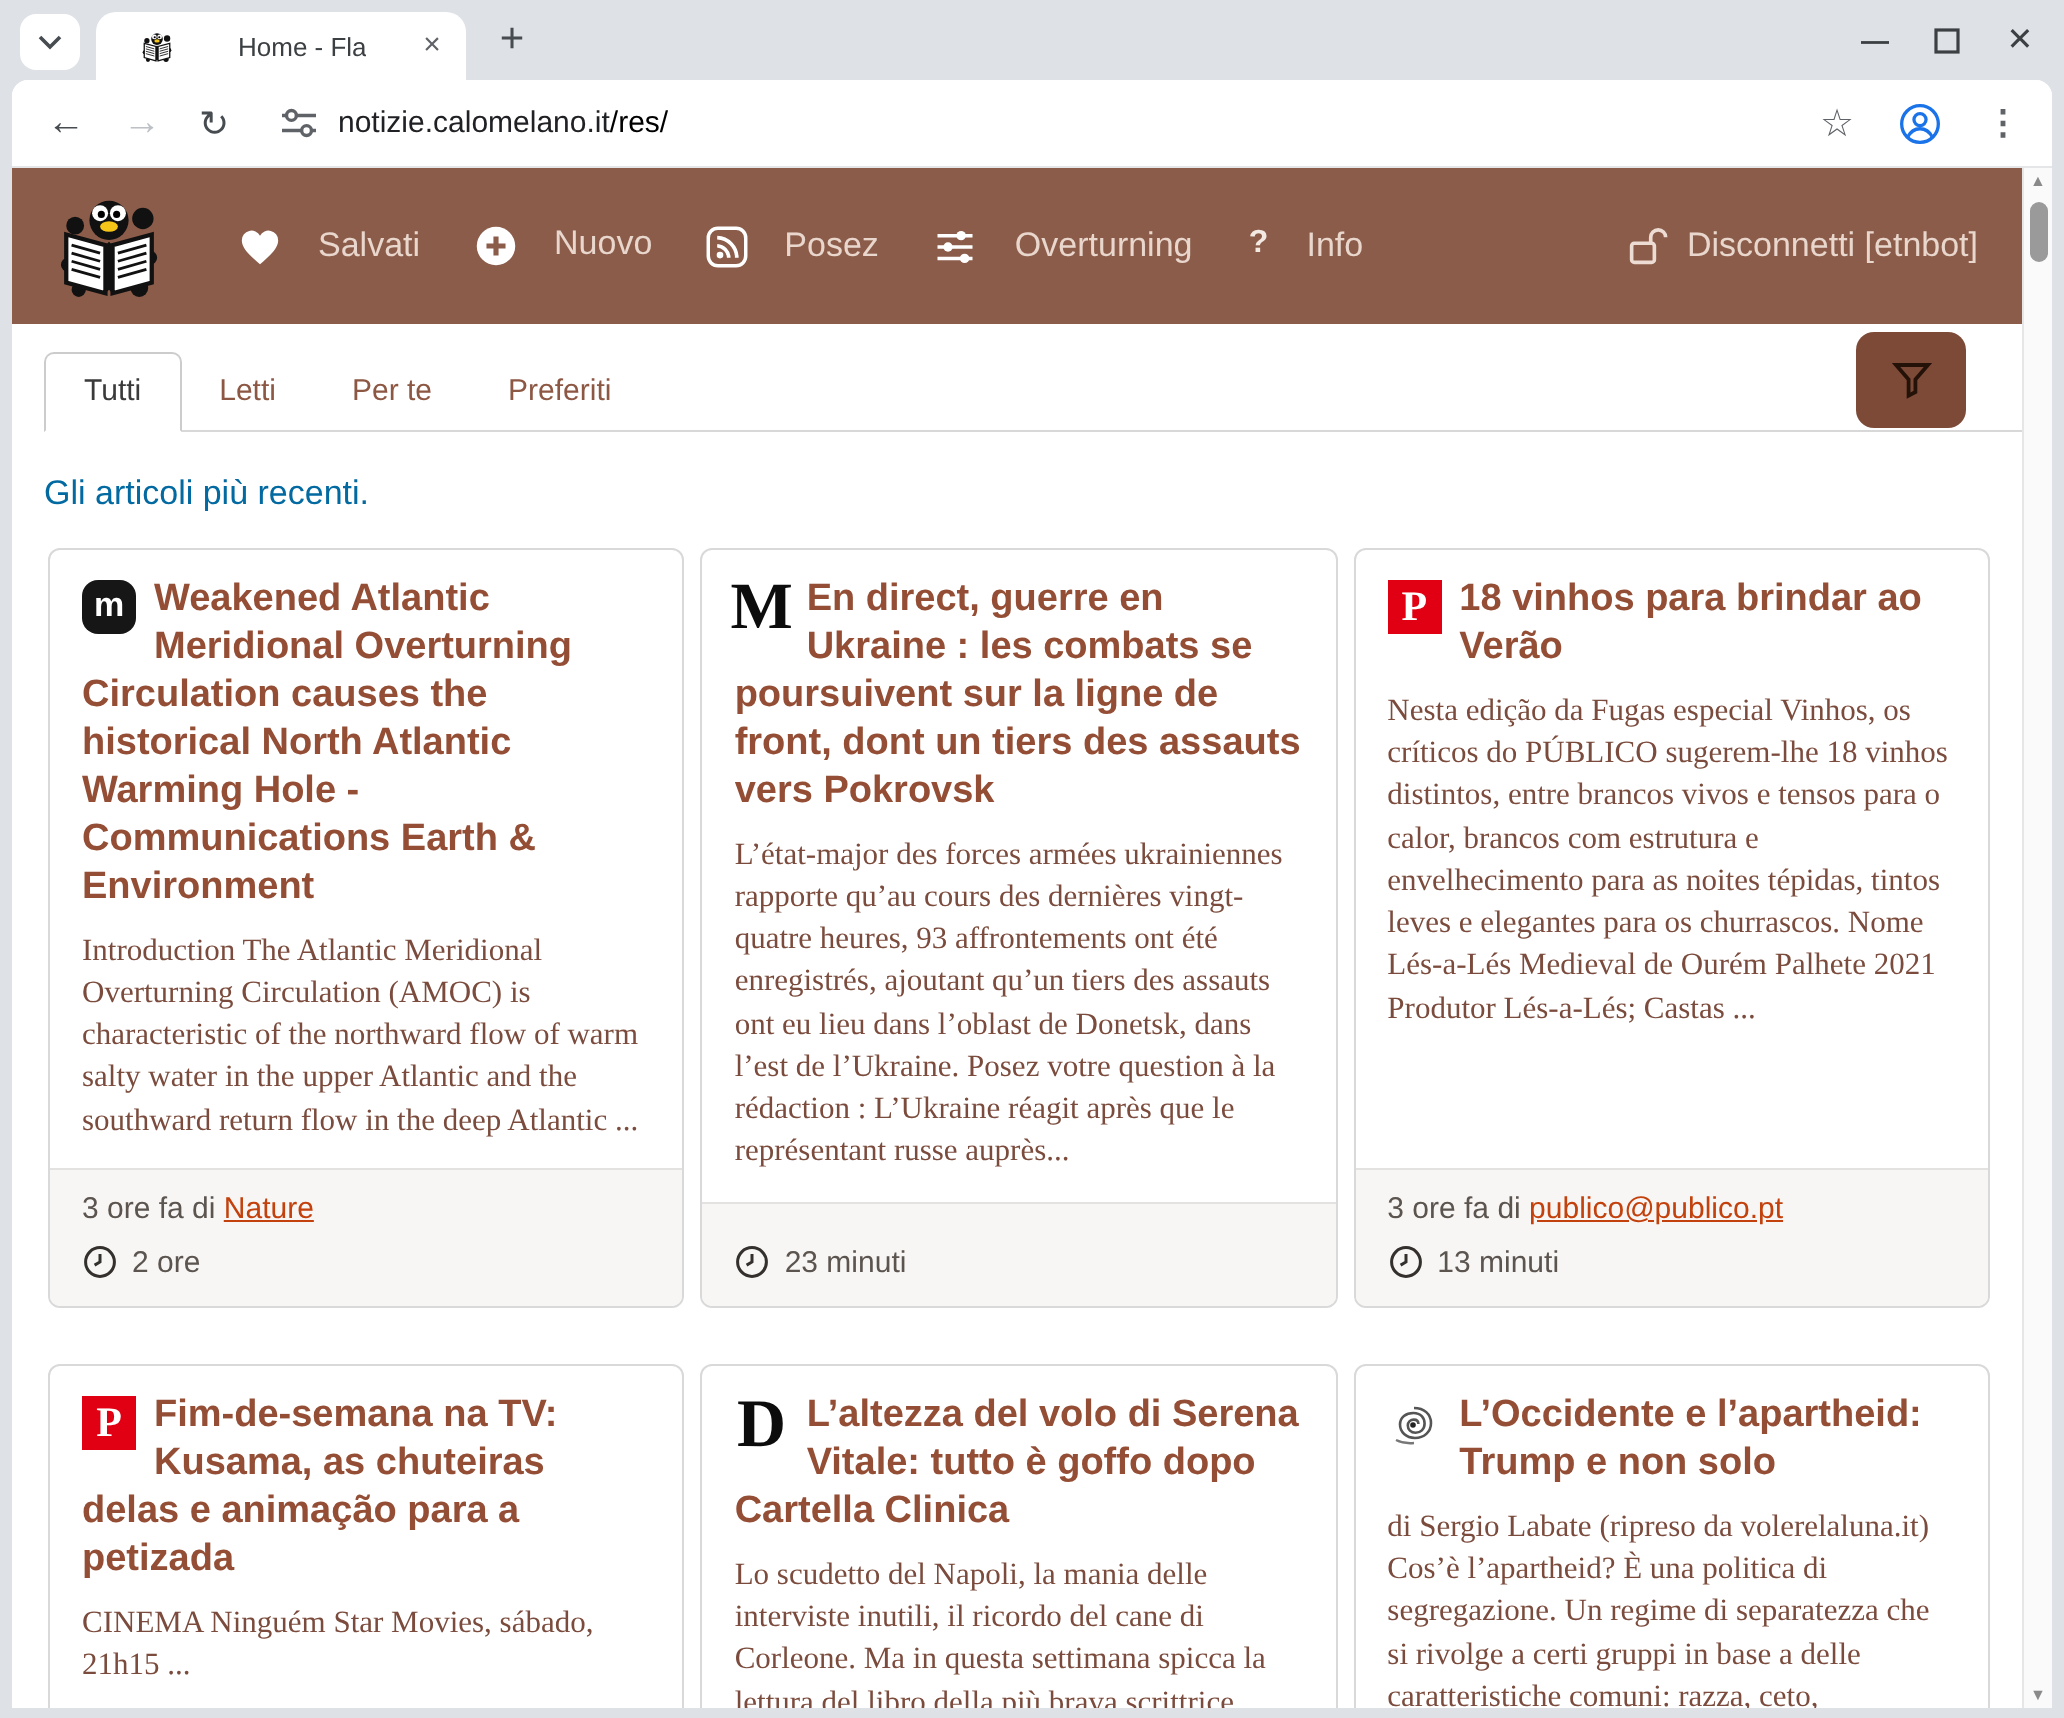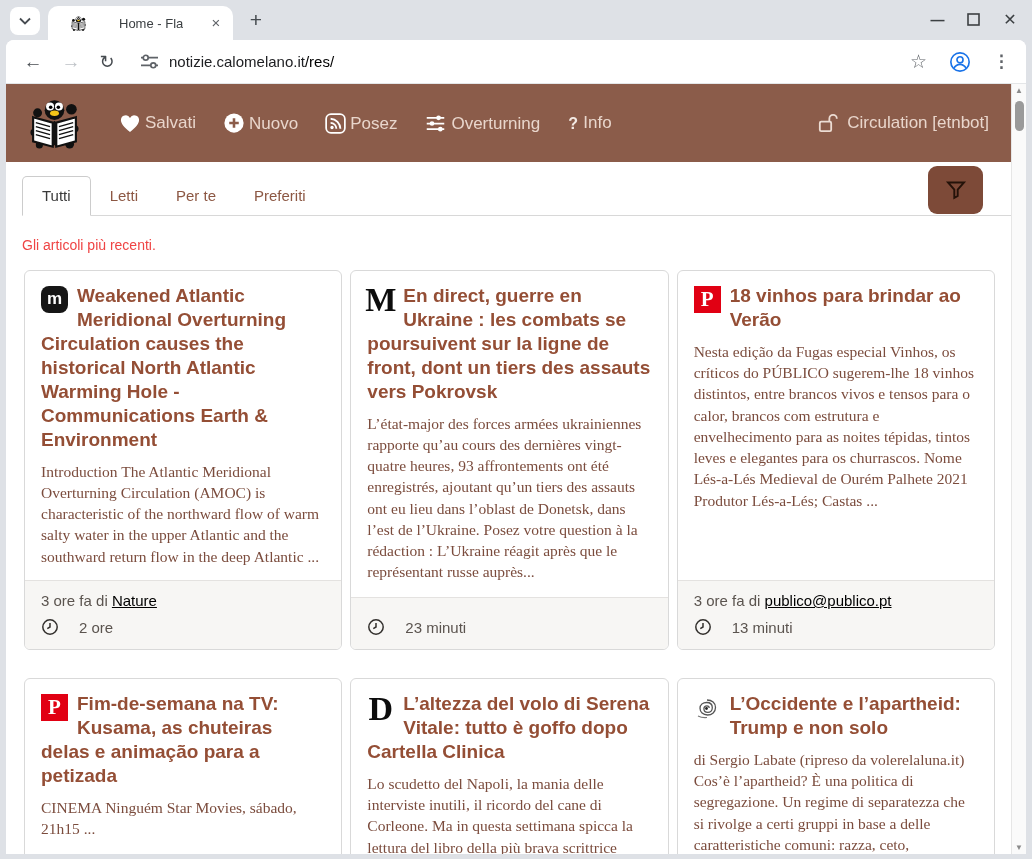--- a/index.html
+++ b/index.html
@@ -35,55 +35,55 @@
   .star-icon { font-size:19px; color:#5f6368; }
   .dots-icon { font-size:17px; color:#5f6368; font-weight:700; }
 
   
   .page { position:relative; flex:1; background:#fff; overflow:hidden; }
   .page-inner { position:absolute; left:0; right:15px; top:0; bottom:0; }
 
   .site-header { height:78px; background:#8b5c4a; display:flex; align-items:center; padding:0 22px 0 20px; }
   .logo { width:57px; height:57px; flex:none; }
   .main-nav { display:flex; align-items:center; gap:27px; margin-left:36px; }
-  .nav-item { display:flex; align-items:flex-end; gap:4px; color:#e9d6cc; font-size:17px; cursor:pointer; }
+  .nav-item { display:flex; align-items:flex-start; gap:18px; color:#e9d6cc; font-size:17px; cursor:pointer; }
   .nav-item svg { display:block; }
   .q-icon { font-size:16px; font-weight:700; color:#f3e9e3; width:12px; text-align:center; }
   .logout { margin-left:auto; display:flex; align-items:center; gap:9px; color:#e9d6cc; font-size:17px; }
 
   .tabs-row { display:flex; align-items:flex-end; margin:14px 0 0 16px; border-bottom:1px solid #d8d8d8; padding-right:16px; }
   .ftab { padding:10px 19px 11px; font-size:15px; color:#8c5743; cursor:pointer; }
   .ftab.active { background:#fff; color:#3a3a3a; border:1px solid #cccccc; border-bottom:1px solid #fff;
     border-radius:5px 5px 0 0; margin-bottom:-1px; }
   .filter-btn { position:absolute; top:82px; right:28px; width:55px; height:48px; background:#7d4a38;
     border:none; border-radius:9px; display:flex; align-items:center; justify-content:center; cursor:pointer; }
 
-  .subtitle { margin:21px 0 0 16px; font-size:14px; color:#ef4444; }
+  .subtitle { margin:21px 0 0 16px; font-size:17px; color:#0369a1; }
 
   .cards { display:grid; grid-template-columns:repeat(3, 1fr); grid-template-rows:380px 430px;
     gap:28px 8px; margin:17px 16px 0 18px; }
   .card { background:#fff; border:1px solid #d9d9d9; border-radius:6px; display:flex; flex-direction:column; overflow:hidden; }
   .card-body { padding:13px 16px 10px; flex:1; overflow:hidden; }
   .card-title { font-size:19px; line-height:1.26; font-weight:700; color:#944e35; }
   .src-icon { float:left; margin:2px 9px 2px 0; display:flex; align-items:center; justify-content:center; }
   .src-icon.mastodon { width:27px; height:27px; background:#161616; border-radius:8px; color:#fff;
     font-size:17px; font-weight:700; line-height:1; padding-bottom:2px; }
   .src-icon.lemonde { width:27px; height:30px; color:#0c0c0c; font-family:"Liberation Serif", serif;
     font-size:33px; font-weight:700; line-height:0.9; }
   .src-icon.publico { width:27px; height:27px; background:#e10013; color:#fff;
     font-family:"Liberation Serif", serif; font-size:21px; font-weight:700; line-height:1; }
   .src-icon.dserif { width:27px; height:30px; color:#0c0c0c; font-family:"Liberation Serif", serif;
     font-size:34px; font-weight:700; line-height:0.9; }
   .src-icon.doodle { width:27px; height:27px; }
   .card-excerpt { clear:none; margin-top:9px; font-family:"Liberation Serif", serif; font-size:15.5px;
     line-height:1.37; color:#7b4c3d; }
   .card-footer { border-top:1px solid #e4e2e0; background:#f7f6f4; padding:11px 16px 13px; flex:none; }
   .meta-line { font-size:15px; color:#5b544f; }
-  .meta-line a { color:#000000; text-decoration:underline; }
-  .time-line { margin-top:9px; display:flex; align-items:center; gap:20px; font-size:15px; color:#5b544f; }
+  .meta-line a { color:#c2410c; text-decoration:underline; }
+  .time-line { margin-top:9px; display:flex; align-items:center; gap:7px; font-size:15px; color:#5b544f; }
 
   
   .scrollbar { position:absolute; top:0; right:0; bottom:0; width:15px; background:#fafafa; border-left:1px solid #e6e6e6; }
   .sb-arrow { position:absolute; left:0; width:14px; text-align:center; font-size:8px; color:#8a8a8a; }
   .sb-up { top:2px; } .sb-down { bottom:2px; }
   .sb-thumb { position:absolute; top:17px; left:3px; width:9px; height:30px; background:#9a9a9a; border-radius:5px; }
 </style>
 </head>
 <body>
 
@@ -231,21 +231,21 @@
             <span class="q-icon">?</span>
             <span>Info</span>
           </div>
         </nav>
 
         <div class="logout">
           <svg width="20" height="22" viewBox="0 0 22 24">
             <rect x="2" y="10.5" width="12.5" height="10.5" rx="1.5" fill="none" stroke="#ecdcd3" stroke-width="2"></rect>
             <path d="M12.5 10.5 V7.2 a4.1 4.1 0 0 1 8.2 0" fill="none" stroke="#ecdcd3" stroke-width="2"></path>
           </svg>
-          <span>Circulation [etnbot]</span>
+          <span>Disconnetti [etnbot]</span>
         </div>
       </div>
 
       <div class="tabs-row">
         <div class="ftab active">Tutti</div>
         <div class="ftab">Letti</div>
         <div class="ftab">Per te</div>
         <div class="ftab">Preferiti</div>
       </div>
 

